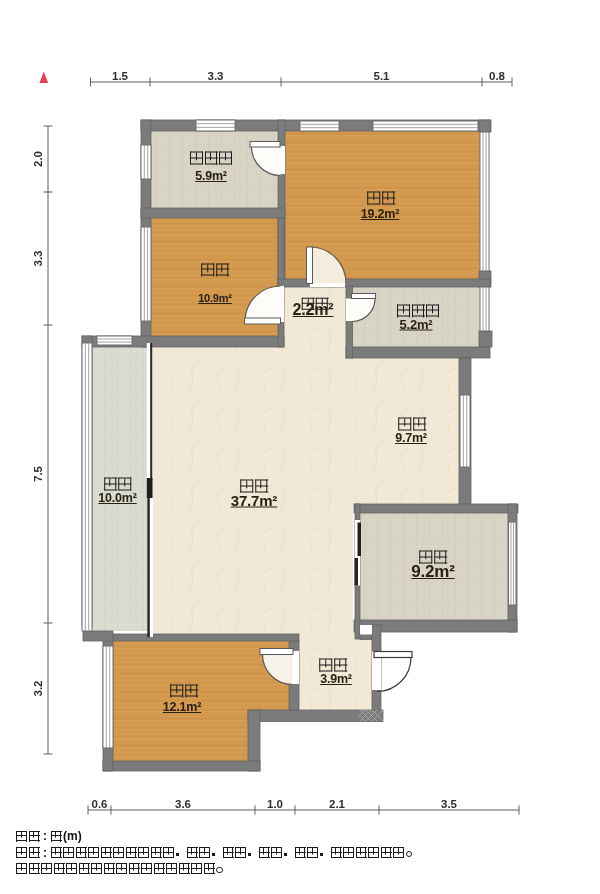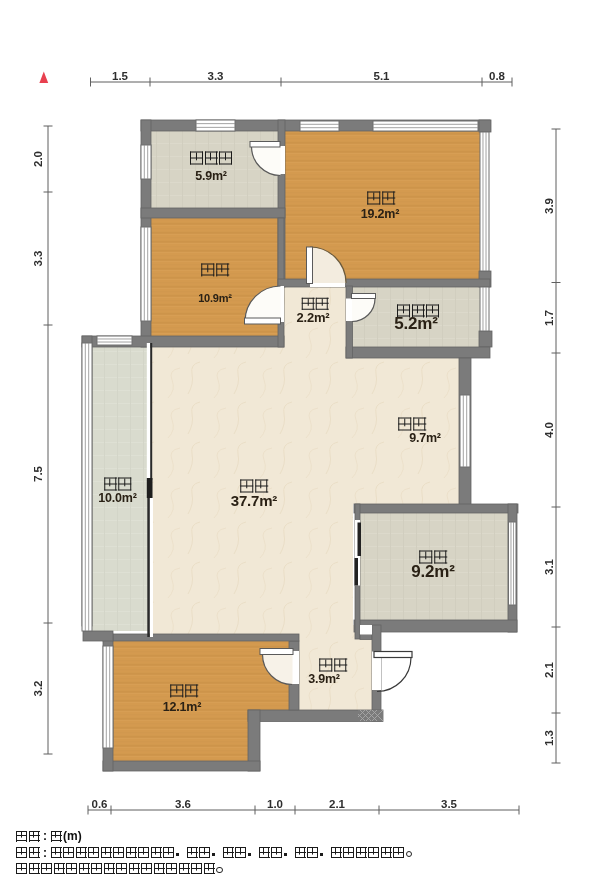--- a/index.html
+++ b/index.html
@@ -1,18 +1,18 @@
 <!DOCTYPE html>
 <html><head><meta charset="utf-8">
 <style>
 html,body{margin:0;padding:0;background:#fff;}
 #wrap{position:relative;width:540px;height:894px;background:#fff;overflow:hidden;
- font-family:"Liberation Sans", sans-serif;padding-left:36px;}
+ font-family:"Liberation Sans", sans-serif;}
 #wrap svg{position:absolute;left:0;top:0;}
-.lab{position:absolute;transform:translate(-50%,-50%);white-space:nowrap;display:flex;gap:1.5px;align-items:center;}
+.lab{position:absolute;transform:translate(-50%,-50%);white-space:nowrap;display:flex;gap:1.5px;align-items:center;text-decoration:underline;}
 .lab.ar{display:block;color:#2a2115;font-weight:600;letter-spacing:-0.2px;}
 .zh{display:inline-block;background:
  linear-gradient(#1b1b1b,#1b1b1b) 0 0/100% 1.3px no-repeat,
  linear-gradient(#1b1b1b,#1b1b1b) 0 47%/100% 1.3px no-repeat,
  linear-gradient(#1b1b1b,#1b1b1b) 0 100%/100% 1.3px no-repeat,
  linear-gradient(#1b1b1b,#1b1b1b) 0 0/1.3px 100% no-repeat,
  linear-gradient(#1b1b1b,#1b1b1b) 50% 20%/1.3px 60% no-repeat,
  linear-gradient(#1b1b1b,#1b1b1b) 100% 0/1.3px 100% no-repeat;}
 .note{position:absolute;display:flex;gap:1.5px;align-items:center;height:12px;}
 .note .zh{width:11px;height:11px;}
@@ -354,34 +354,34 @@
 <div class="lab" style="left:215px;top:269.5px">
       <i class="zh" style="width:13px;height:13px"></i>
       <i class="zh" style="width:13px;height:13px"></i>
     </div>
 <div class="lab ar" style="left:215px;top:298px;font-size:11px">10.9m²</div>
 
 <div class="lab" style="left:315px;top:303.5px">
       <i class="zh" style="width:12.5px;height:12.5px"></i>
       <i class="zh" style="width:12.5px;height:12.5px"></i>
     </div>
-<div class="lab ar" style="left:313px;top:317px;font-size:13px">2.2m²</div>
+<div class="lab ar" style="left:313px;top:310px;font-size:16px">2.2m²</div>
 
 <div class="lab" style="left:418px;top:310.5px">
       <i class="zh" style="width:13px;height:13px"></i>
       <i class="zh" style="width:13px;height:13px"></i>
       <i class="zh" style="width:13px;height:13px"></i>
     </div>
-<div class="lab ar" style="left:416px;top:324px;font-size:17px">5.2m²</div>
+<div class="lab ar" style="left:416px;top:324px;font-size:13px">5.2m²</div>
 
 <div class="lab" style="left:412px;top:424px">
       <i class="zh" style="width:13px;height:13px"></i>
       <i class="zh" style="width:13px;height:13px"></i>
     </div>
-<div class="lab ar" style="left:425px;top:437.5px;font-size:12.5px">9.7m²</div>
+<div class="lab ar" style="left:411px;top:437.5px;font-size:12.5px">9.7m²</div>
 
 <div class="lab" style="left:254px;top:486px">
       <i class="zh" style="width:13px;height:13px"></i>
       <i class="zh" style="width:13px;height:13px"></i>
     </div>
 <div class="lab ar" style="left:254px;top:500px;font-size:15px">37.7m²</div>
 
 <div class="lab" style="left:117.5px;top:484px">
       <i class="zh" style="width:13px;height:13px"></i>
       <i class="zh" style="width:13px;height:13px"></i>
@@ -391,21 +391,21 @@
 <div class="lab" style="left:433px;top:557px">
       <i class="zh" style="width:13px;height:13px"></i>
       <i class="zh" style="width:13px;height:13px"></i>
     </div>
 <div class="lab ar" style="left:433px;top:572px;font-size:17px">9.2m²</div>
 
 <div class="lab" style="left:333px;top:665px">
       <i class="zh" style="width:13px;height:13px"></i>
       <i class="zh" style="width:13px;height:13px"></i>
     </div>
-<div class="lab ar" style="left:324px;top:678.5px;font-size:12.5px">3.9m²</div>
+<div class="lab ar" style="left:336px;top:678.5px;font-size:12.5px">3.9m²</div>
 
 <div class="lab" style="left:184px;top:690.5px">
       <i class="zh" style="width:13px;height:13px"></i>
       <i class="zh" style="width:13px;height:13px"></i>
     </div>
 <div class="lab ar" style="left:182px;top:707px;font-size:12.5px">12.1m²</div>
 
 <div class="note" style="left:16px;top:830px">
       <i class="zh" style="width:11px;height:11px"></i>
       <i class="zh" style="width:11px;height:11px"></i>

